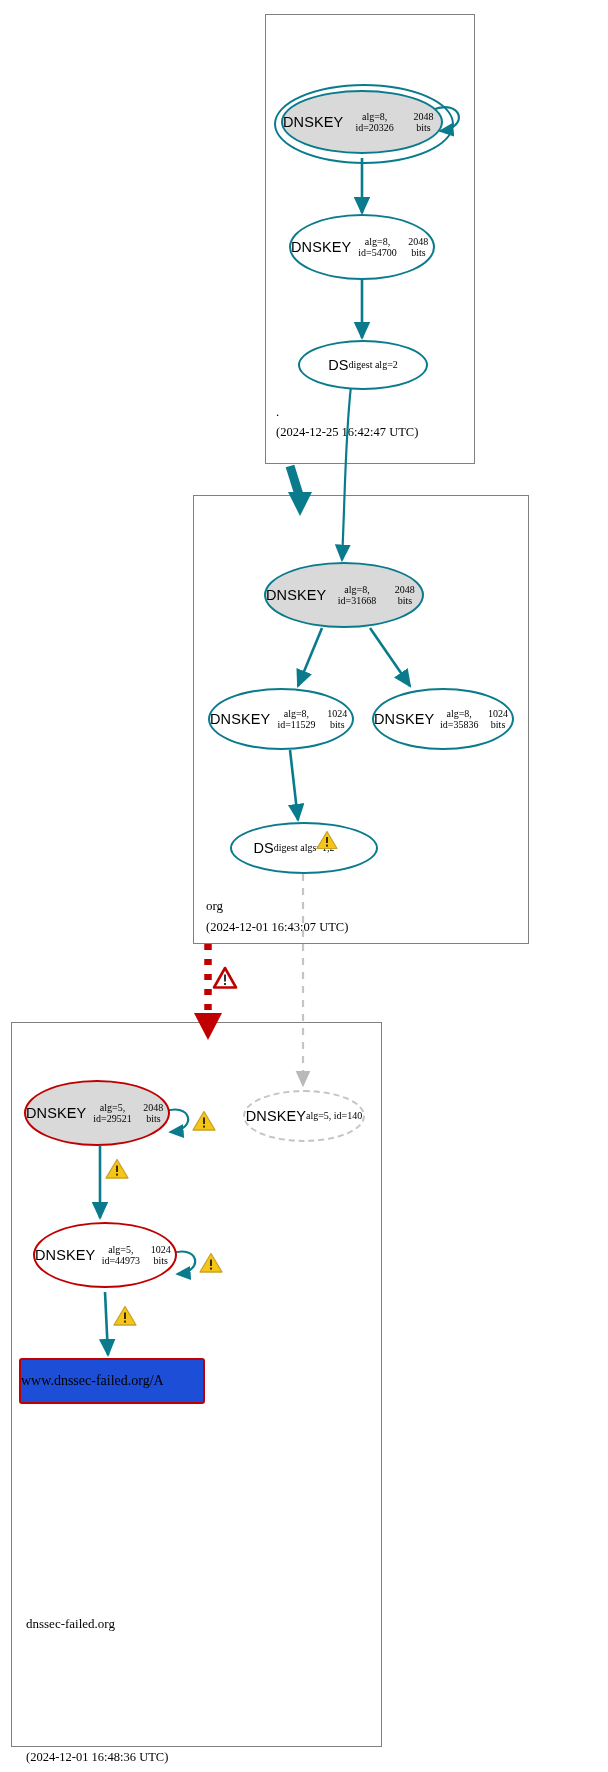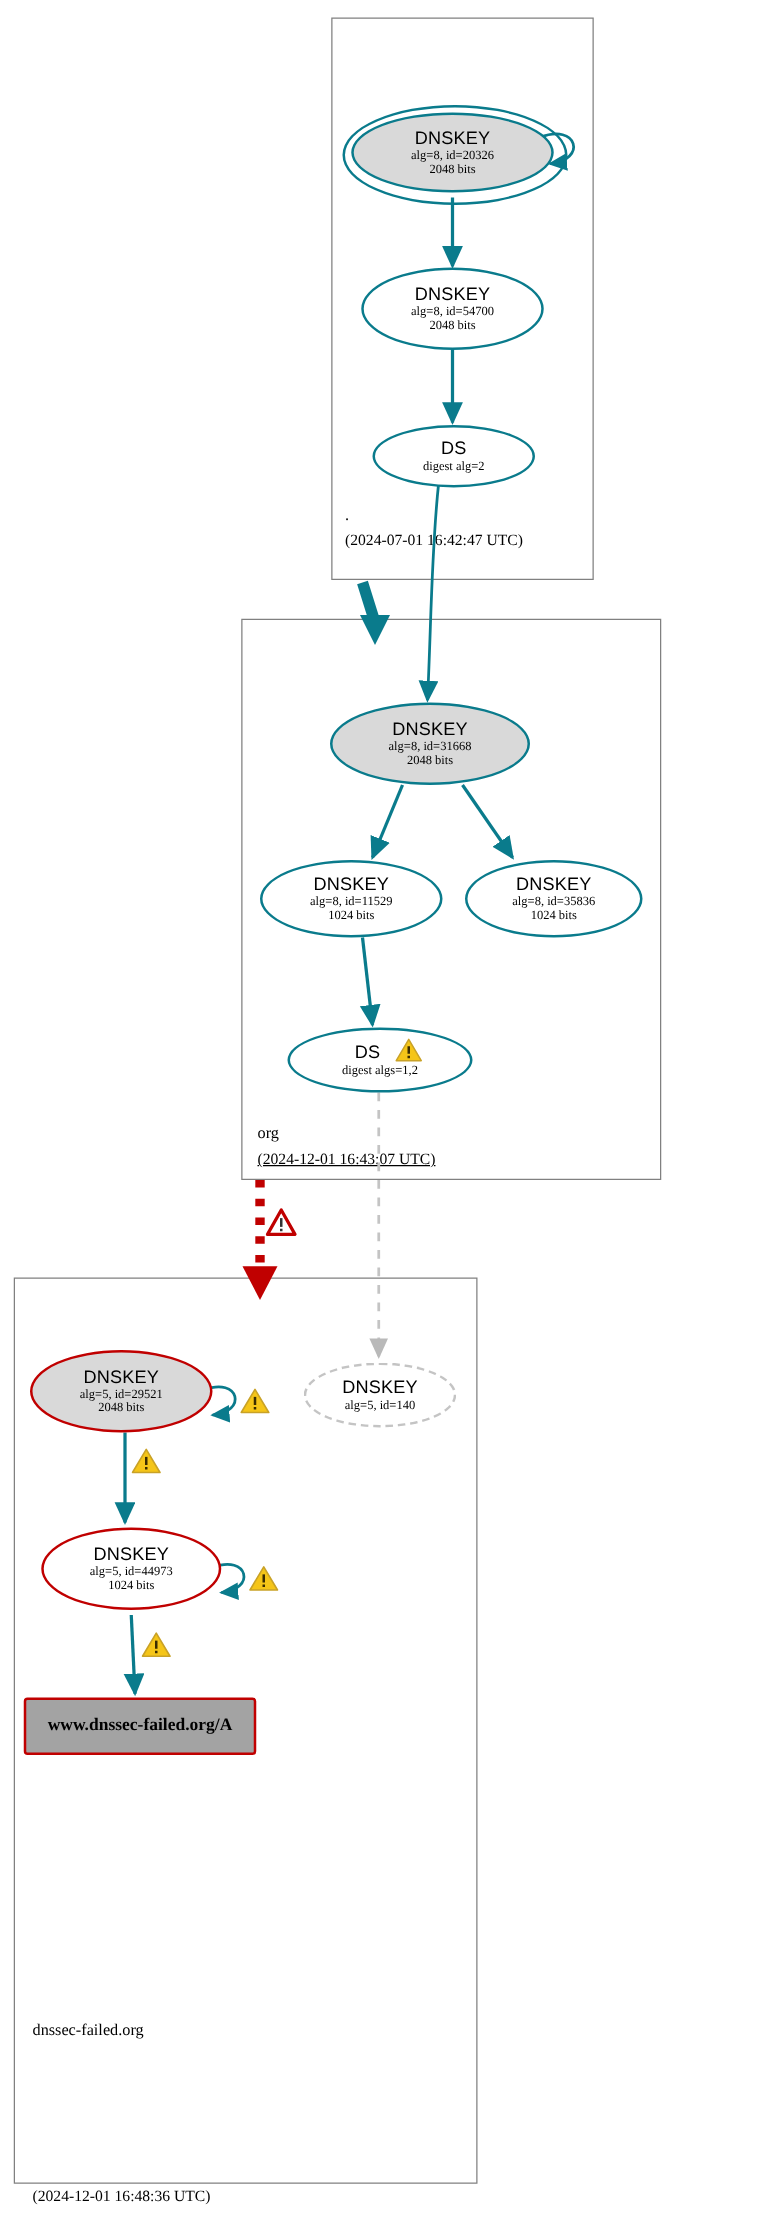--- a/index.html
+++ b/index.html
@@ -37,25 +37,25 @@
     font-family: "Liberation Serif", serif;
     font-size: 12.5px;
     color: #000000;
     white-space: nowrap;
   }
 
   
   .node {
     position: absolute;
     display: flex;
-    flex-direction: column;
+    flex-direction: row;
     align-items: center;
     justify-content: center;
     box-sizing: border-box;
-    text-align: right;
+    text-align: center;
     line-height: 1.12;
     z-index: 4;
   }
   .node .t1 {
     font-family: "Liberation Sans", sans-serif;
     font-size: 14.5px;
     color: #000000;
     letter-spacing: 0.1px;
   }
   .node .t2, .node .t3 {
@@ -96,26 +96,25 @@
     border-radius: 50%;
     background: transparent;
     z-index: 3;
   }
 
   
   .rect-red {
     position: absolute;
     border: 2.4px solid #c00000;
     border-radius: 3px;
-    background: #a3a3a3;
+    background: #1d4ed8;
     display: flex;
     align-items: center;
-    justify-content: center;
+    justify-content: flex-start;
     z-index: 4;
-    font-weight: bold;
   }
   .rect-red .t1 {
     font-family: "Liberation Serif", serif;
     font-size: 14px;
     color: #000000;
     white-space: nowrap;
   }
 
   
   #edges {
@@ -180,21 +179,21 @@
 
     <path d="M383,589 C413,578 420,608 391,610" stroke="#0a7b8c" stroke-width="2.2" fill="none" marker-end="url(#ah-teal)"></path>
 
     <path d="M163,1112 C192,1101 198,1130 170,1132" stroke="#0a7b8c" stroke-width="2.2" fill="none" marker-end="url(#ah-teal)"></path>
 
     <path d="M170,1254 C199,1243 205,1272 177,1274" stroke="#0a7b8c" stroke-width="2.2" fill="none" marker-end="url(#ah-teal)"></path>
   </svg>
 
   <div class="zone-box" style="left:265px; top:14px; width:210px; height:450px;"></div>
   <div class="zone-label" style="left:276px; top:404px;">.</div>
-  <div class="zone-date" style="left:276px; top:425px;">(2024-07-01 16:42:47 UTC)</div>
+  <div class="zone-date" style="left:276px; top:425px;">(2024-12-25 16:42:47 UTC)</div>
 
   <div class="ring-outer" style="left:274px; top:84px; width:176px; height:76px;"></div>
   <div class="node ellipse-teal-fill" style="left:281px; top:90px; width:162px; height:64px;">
     <span class="t1">DNSKEY</span>
     <span class="t2">alg=8, id=20326</span>
     <span class="t3">2048 bits</span>
   </div>
 
   <div class="node ellipse-teal" style="left:289px; top:214px; width:146px; height:66px;">
     <span class="t1">DNSKEY</span>
@@ -202,21 +201,21 @@
     <span class="t3">2048 bits</span>
   </div>
 
   <div class="node ellipse-teal" style="left:298px; top:340px; width:130px; height:50px;">
     <span class="t1">DS</span>
     <span class="t2">digest alg=2</span>
   </div>
 
   <div class="zone-box" style="left:193px; top:495px; width:336px; height:449px;"></div>
   <div class="zone-label" style="left:206px; top:898px;">org</div>
-  <div class="zone-date" style="left:206px; top:920px;text-decoration:underline;">(2024-12-01 16:43:07 UTC)</div>
+  <div class="zone-date" style="left:206px; top:920px;">(2024-12-01 16:43:07 UTC)</div>
 
   <div class="node ellipse-teal-fill" style="left:264px; top:562px; width:160px; height:66px;">
     <span class="t1">DNSKEY</span>
     <span class="t2">alg=8, id=31668</span>
     <span class="t3">2048 bits</span>
   </div>
 
   <div class="node ellipse-teal" style="left:208px; top:688px; width:146px; height:62px;">
     <span class="t1">DNSKEY</span>
     <span class="t2">alg=8, id=11529</span>

